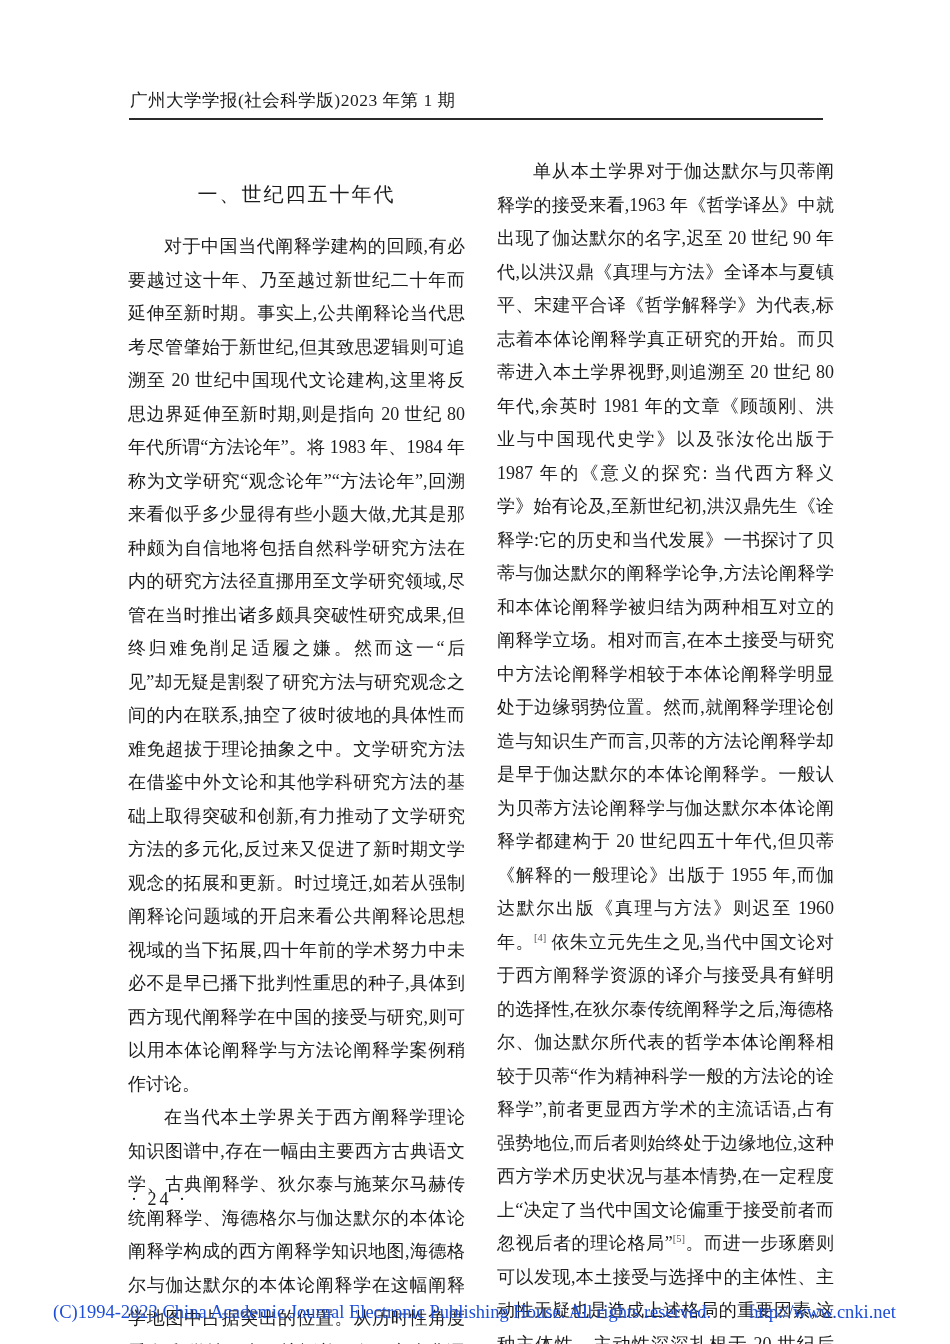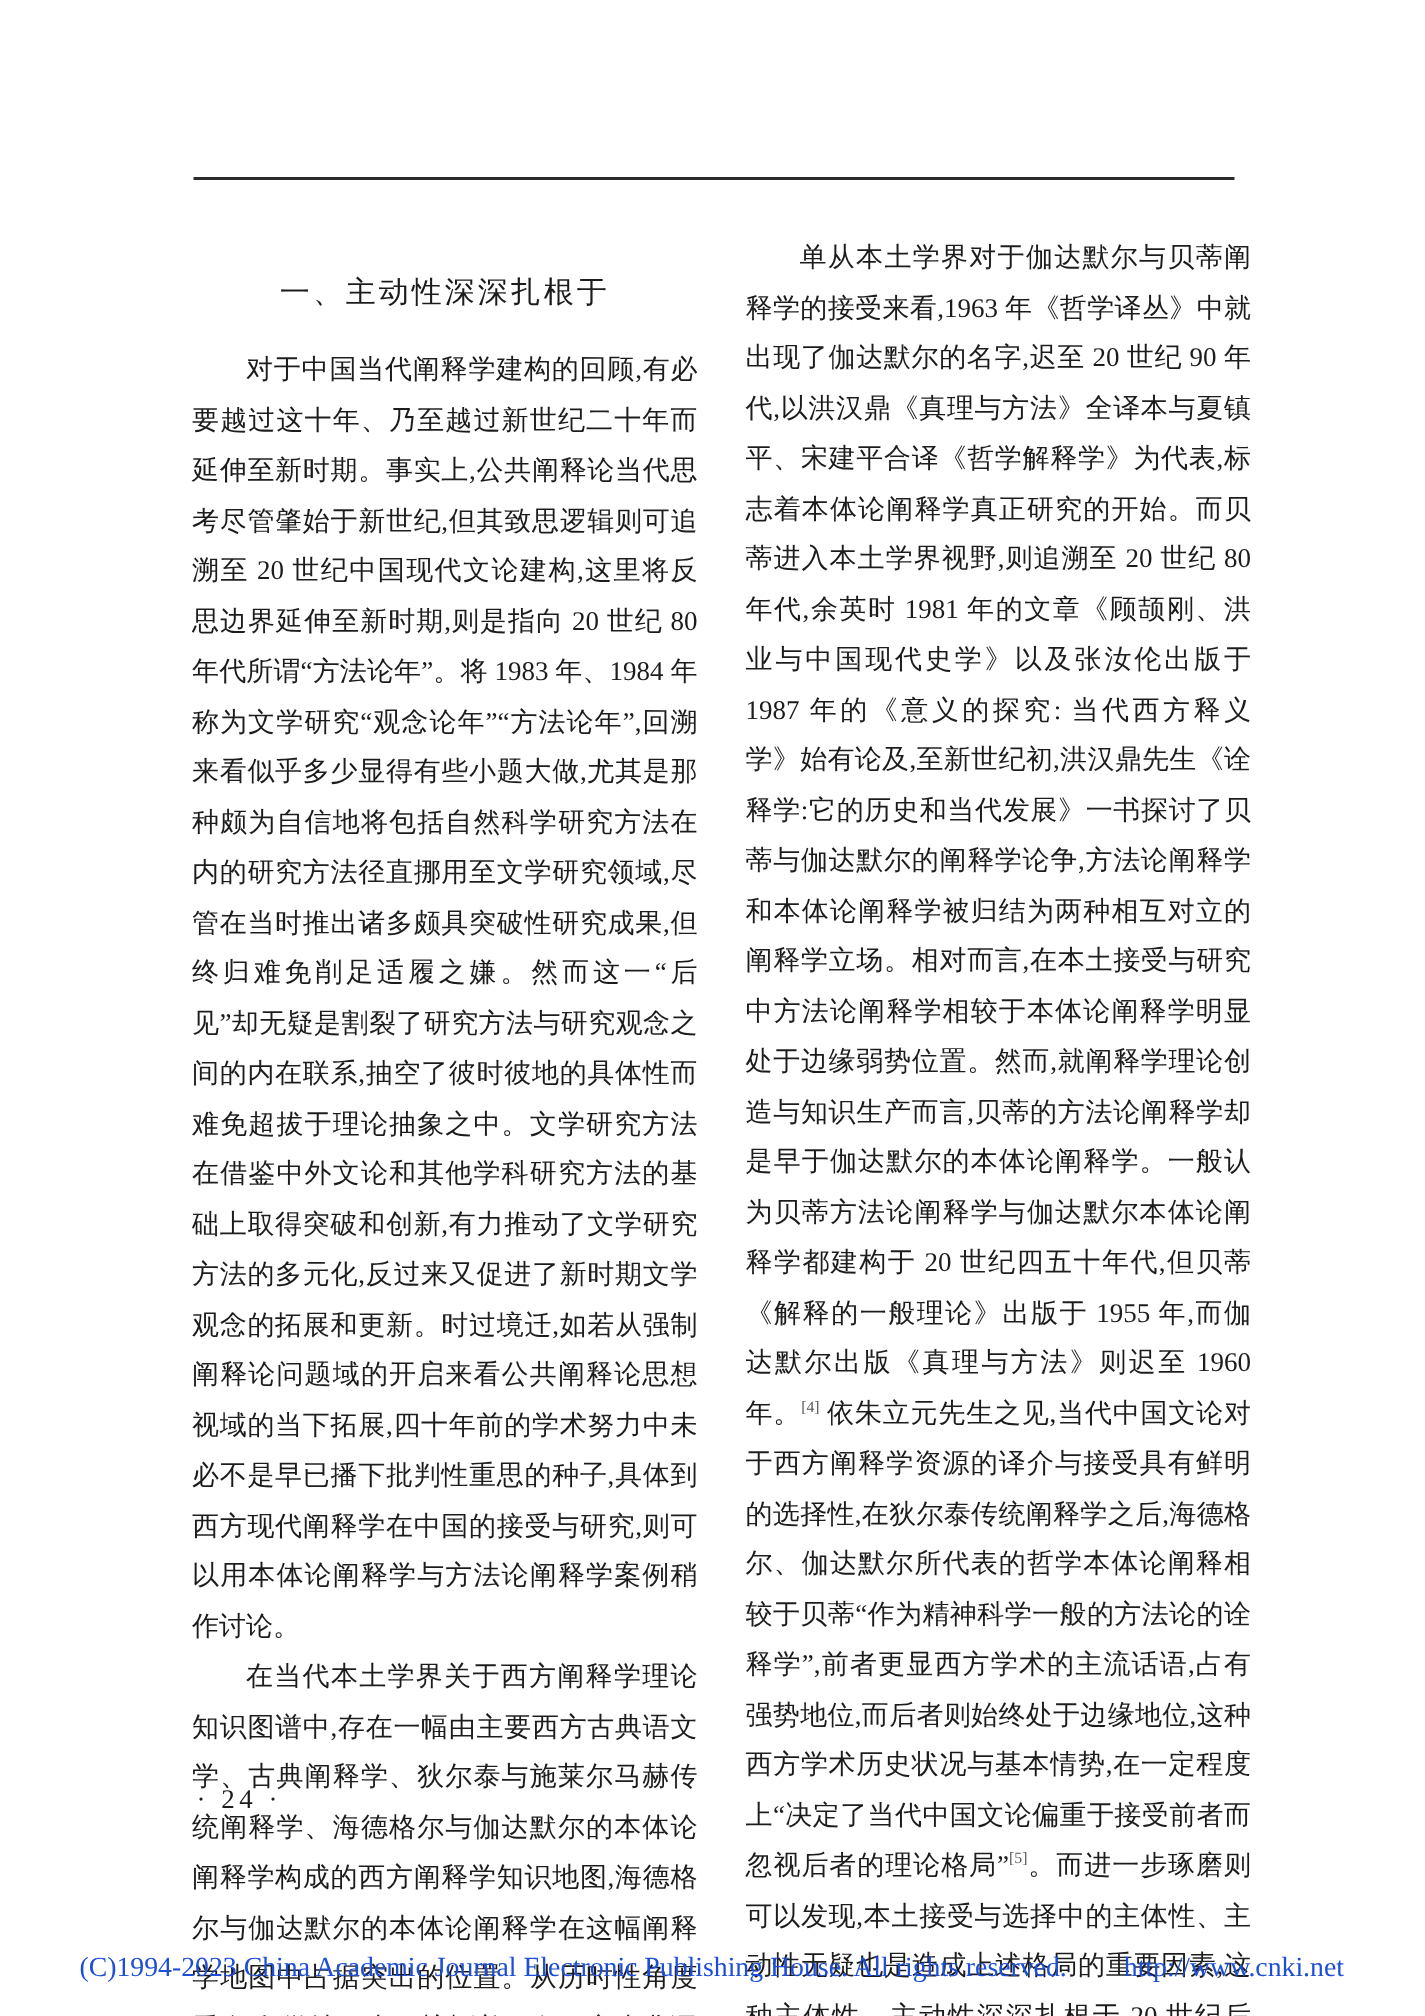--- a/index.html
+++ b/index.html
@@ -81,27 +81,28 @@
   }
   .footer .url {
     margin-left: 38px;
   }
 </style>
 </head>
 <body>
 
 <div class="page">
 
+  <div class="journal-header">广州大学学报(社会科学版)2023 年第 1 期</div>
 
   <div class="header-rule"></div>
 
   <div class="columns">
 
     <div class="col">
-      <h2 class="section-heading">一、主动性深深扎根于</h2>
+      <h2 class="section-heading">一、世纪四五十年代</h2>
       <p class="para">对于中国当代阐释学建构的回顾,有必要越过这十年、乃至越过新世纪二十年而延伸至新时期。事实上,公共阐释论当代思考尽管肇始于新世纪,但其致思逻辑则可追溯至 20 世纪中国现代文论建构,这里将反思边界延伸至新时期,则是指向 20 世纪 80 年代所谓“方法论年”。将 1983 年、1984 年称为文学研究“观念论年”“方法论年”,回溯来看似乎多少显得有些小题大做,尤其是那种颇为自信地将包括自然科学研究方法在内的研究方法径直挪用至文学研究领域,尽管在当时推出诸多颇具突破性研究成果,但终归难免削足适履之嫌。然而这一“后见”却无疑是割裂了研究方法与研究观念之间的内在联系,抽空了彼时彼地的具体性而难免超拔于理论抽象之中。文学研究方法在借鉴中外文论和其他学科研究方法的基础上取得突破和创新,有力推动了文学研究方法的多元化,反过来又促进了新时期文学观念的拓展和更新。时过境迁,如若从强制阐释论问题域的开启来看公共阐释论思想视域的当下拓展,四十年前的学术努力中未必不是早已播下批判性重思的种子,具体到西方现代阐释学在中国的接受与研究,则可以用本体论阐释学与方法论阐释学案例稍作讨论。</p>
       <p class="para">在当代本土学界关于西方阐释学理论知识图谱中,存在一幅由主要西方古典语文学、古典阐释学、狄尔泰与施莱尔马赫传统阐释学、海德格尔与伽达默尔的本体论阐释学构成的西方阐释学知识地图,海德格尔与伽达默尔的本体论阐释学在这幅阐释学地图中占据突出的位置。从历时性角度看,阐释学地图中又蜿蜒着一条西方古典语文学、古典阐释学、传统阐释学、本体论阐释学的基本路径,对于青年学子而言,本体论阐释学可谓耳熟能详。然而,上述西方阐释学基本知识地图中,却存在着忽视方法论阐释学的知识论盲区,在海德格尔与伽达默尔的浓重阴影下,贝蒂为代表的方法论阐释学在一定程度上被忽视了。</p>
     </div>
 
     <div class="col">
       <p class="para"><span>单从本土学界对于伽达默尔与贝蒂阐释学的接受来看,1963 年《哲学译丛》中就出现了伽达默尔的名字,迟至 20 世纪 90 年代,以洪汉鼎《真理与方法》全译本与夏镇平、宋建平合译《哲学解释学》为代表,标志着本体论阐释学真正研究的开始。而贝蒂进入本土学界视野,则追溯至 20 世纪 80 年代,余英时 1981 年的文章《顾颉刚、洪业与中国现代史学》以及张汝伦出版于 1987 年的《意义的探究: 当代西方释义学》始有论及,至新世纪初,洪汉鼎先生《诠释学:它的历史和当代发展》一书探讨了贝蒂与伽达默尔的阐释学论争,方法论阐释学和本体论阐释学被归结为两种相互对立的阐释学立场。相对而言,在本土接受与研究中方法论阐释学相较于本体论阐释学明显处于边缘弱势位置。然而,就阐释学理论创造与知识生产而言,贝蒂的方法论阐释学却是早于伽达默尔的本体论阐释学。一般认为贝蒂方法论阐释学与伽达默尔本体论阐释学都建构于 20 世纪四五十年代,但贝蒂《解释的一般理论》出版于 1955 年,而伽达默尔出版《真理与方法》则迟至 1960 年。</span><sup class="fnref">[4]</sup><span> 依朱立元先生之见,当代中国文论对于西方阐释学资源的译介与接受具有鲜明的选择性,在狄尔泰传统阐释学之后,海德格尔、伽达默尔所代表的哲学本体论阐释相较于贝蒂“作为精神科学一般的方法论的诠释学”,前者更显西方学术的主流话语,占有强势地位,而后者则始终处于边缘地位,这种西方学术历史状况与基本情势,在一定程度上“决定了当代中国文论偏重于接受前者而忽视后者的理论格局”</span><sup class="fnref">[5]</sup><span>。而进一步琢磨则可以发现,本土接受与选择中的主体性、主动性无疑也是造成上述格局的重要因素,这种主体性、主动性深深扎根于 20 世纪后 30 年社会文化土壤与具体情势之中。比如,钱中文先生在新世纪之交就明确判断中西文论发展存在“三个错位”</span></p>
 
     </div>
 
   </div>

